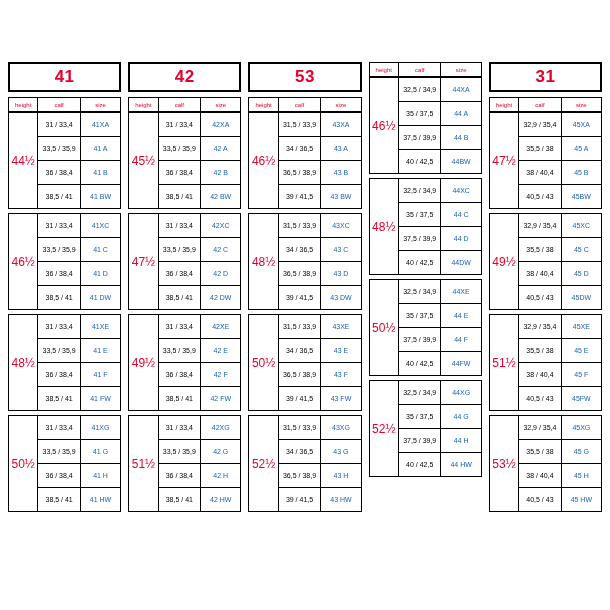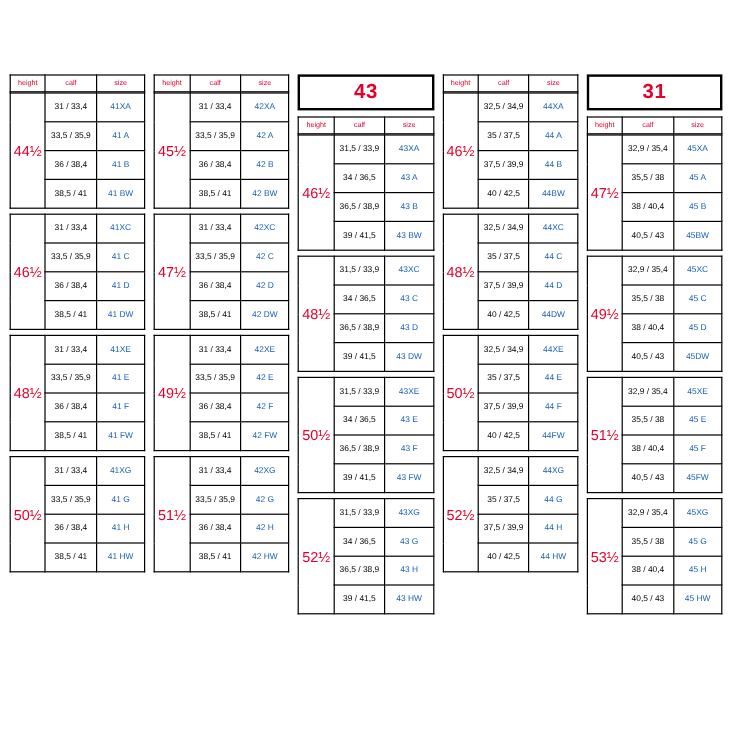--- a/index.html
+++ b/index.html
@@ -85,20 +85,23 @@
     height:23px;
   }
 </style>
 </head>
 <body>
 
 <div id="sheet">
   <div class="cols">
 
     <div class="col">
+      <div class="size-head">
+        <span>41</span>
+      </div>
       <table class="grid">
         <tbody>
             <tr class="hdr">
           <td class="h-height">height</td>
           <td class="h-calf">calf</td>
           <td class="h-size">size</td>
         </tr>
       </tbody>
         </table>
 
@@ -186,20 +189,242 @@
             <td class="calf">33,5 / 35,9</td>
             <td class="code">41 G</td>
           </tr>
           <tr>
             <td class="calf">36 / 38,4</td>
             <td class="code">41 H</td>
           </tr>
           <tr>
             <td class="calf">38,5 / 41</td>
             <td class="code">41 HW</td>
+          </tr>
+        </tbody>
+          </table>
+      </div>
+    </div>
+
+    <div class="col">
+      <div class="size-head">
+        <span>42</span>
+      </div>
+      <table class="grid">
+        <tbody>
+            <tr class="hdr">
+          <td class="h-height">height</td>
+          <td class="h-calf">calf</td>
+          <td class="h-size">size</td>
+        </tr>
+      </tbody>
+        </table>
+
+      <div class="blk">
+        <table class="grid">
+          <tbody>
+              <tr>
+            <td class="lab" rowspan="4">45½</td>
+            <td class="calf">31 / 33,4</td>
+            <td class="code">42XA</td>
+          </tr>
+          <tr>
+            <td class="calf">33,5 / 35,9</td>
+            <td class="code">42 A</td>
+          </tr>
+          <tr>
+            <td class="calf">36 / 38,4</td>
+            <td class="code">42 B</td>
+          </tr>
+          <tr>
+            <td class="calf">38,5 / 41</td>
+            <td class="code">42 BW</td>
+          </tr>
+        </tbody>
+          </table>
+      </div>
+
+      <div class="blk">
+        <table class="grid">
+          <tbody>
+              <tr>
+            <td class="lab" rowspan="4">47½</td>
+            <td class="calf">31 / 33,4</td>
+            <td class="code">42XC</td>
+          </tr>
+          <tr>
+            <td class="calf">33,5 / 35,9</td>
+            <td class="code">42 C</td>
+          </tr>
+          <tr>
+            <td class="calf">36 / 38,4</td>
+            <td class="code">42 D</td>
+          </tr>
+          <tr>
+            <td class="calf">38,5 / 41</td>
+            <td class="code">42 DW</td>
+          </tr>
+        </tbody>
+          </table>
+      </div>
+
+      <div class="blk">
+        <table class="grid">
+          <tbody>
+              <tr>
+            <td class="lab" rowspan="4">49½</td>
+            <td class="calf">31 / 33,4</td>
+            <td class="code">42XE</td>
+          </tr>
+          <tr>
+            <td class="calf">33,5 / 35,9</td>
+            <td class="code">42 E</td>
+          </tr>
+          <tr>
+            <td class="calf">36 / 38,4</td>
+            <td class="code">42 F</td>
+          </tr>
+          <tr>
+            <td class="calf">38,5 / 41</td>
+            <td class="code">42 FW</td>
+          </tr>
+        </tbody>
+          </table>
+      </div>
+
+      <div class="blk">
+        <table class="grid">
+          <tbody>
+              <tr>
+            <td class="lab" rowspan="4">51½</td>
+            <td class="calf">31 / 33,4</td>
+            <td class="code">42XG</td>
+          </tr>
+          <tr>
+            <td class="calf">33,5 / 35,9</td>
+            <td class="code">42 G</td>
+          </tr>
+          <tr>
+            <td class="calf">36 / 38,4</td>
+            <td class="code">42 H</td>
+          </tr>
+          <tr>
+            <td class="calf">38,5 / 41</td>
+            <td class="code">42 HW</td>
+          </tr>
+        </tbody>
+          </table>
+      </div>
+    </div>
+
+    <div class="col">
+      <div class="size-head">
+        <span>53</span>
+      </div>
+      <table class="grid">
+        <tbody>
+            <tr class="hdr">
+          <td class="h-height">height</td>
+          <td class="h-calf">calf</td>
+          <td class="h-size">size</td>
+        </tr>
+      </tbody>
+        </table>
+
+      <div class="blk">
+        <table class="grid">
+          <tbody>
+              <tr>
+            <td class="lab" rowspan="4">46½</td>
+            <td class="calf">31,5 / 33,9</td>
+            <td class="code">43XA</td>
+          </tr>
+          <tr>
+            <td class="calf">34 / 36,5</td>
+            <td class="code">43 A</td>
+          </tr>
+          <tr>
+            <td class="calf">36,5 / 38,9</td>
+            <td class="code">43 B</td>
+          </tr>
+          <tr>
+            <td class="calf">39 / 41,5</td>
+            <td class="code">43 BW</td>
+          </tr>
+        </tbody>
+          </table>
+      </div>
+
+      <div class="blk">
+        <table class="grid">
+          <tbody>
+              <tr>
+            <td class="lab" rowspan="4">48½</td>
+            <td class="calf">31,5 / 33,9</td>
+            <td class="code">43XC</td>
+          </tr>
+          <tr>
+            <td class="calf">34 / 36,5</td>
+            <td class="code">43 C</td>
+          </tr>
+          <tr>
+            <td class="calf">36,5 / 38,9</td>
+            <td class="code">43 D</td>
+          </tr>
+          <tr>
+            <td class="calf">39 / 41,5</td>
+            <td class="code">43 DW</td>
+          </tr>
+        </tbody>
+          </table>
+      </div>
+
+      <div class="blk">
+        <table class="grid">
+          <tbody>
+              <tr>
+            <td class="lab" rowspan="4">50½</td>
+            <td class="calf">31,5 / 33,9</td>
+            <td class="code">43XE</td>
+          </tr>
+          <tr>
+            <td class="calf">34 / 36,5</td>
+            <td class="code">43 E</td>
+          </tr>
+          <tr>
+            <td class="calf">36,5 / 38,9</td>
+            <td class="code">43 F</td>
+          </tr>
+          <tr>
+            <td class="calf">39 / 41,5</td>
+            <td class="code">43 FW</td>
+          </tr>
+        </tbody>
+          </table>
+      </div>
+
+      <div class="blk">
+        <table class="grid">
+          <tbody>
+              <tr>
+            <td class="lab" rowspan="4">52½</td>
+            <td class="calf">31,5 / 33,9</td>
+            <td class="code">43XG</td>
+          </tr>
+          <tr>
+            <td class="calf">34 / 36,5</td>
+            <td class="code">43 G</td>
+          </tr>
+          <tr>
+            <td class="calf">36,5 / 38,9</td>
+            <td class="code">43 H</td>
+          </tr>
+          <tr>
+            <td class="calf">39 / 41,5</td>
+            <td class="code">43 HW</td>
           </tr>
         </tbody>
           </table>
       </div>
     </div>
 
     <div class="col">
       <table class="grid">
         <tbody>
             <tr class="hdr">
@@ -207,350 +432,131 @@
           <td class="h-calf">calf</td>
           <td class="h-size">size</td>
         </tr>
       </tbody>
         </table>
 
       <div class="blk">
         <table class="grid">
           <tbody>
               <tr>
-            <td class="lab" rowspan="4">45½</td>
-            <td class="calf">31 / 33,4</td>
-            <td class="code">42XA</td>
-          </tr>
-          <tr>
-            <td class="calf">33,5 / 35,9</td>
-            <td class="code">42 A</td>
-          </tr>
-          <tr>
-            <td class="calf">36 / 38,4</td>
-            <td class="code">42 B</td>
-          </tr>
-          <tr>
-            <td class="calf">38,5 / 41</td>
-            <td class="code">42 BW</td>
-          </tr>
-        </tbody>
-          </table>
-      </div>
-
-      <div class="blk">
-        <table class="grid">
-          <tbody>
-              <tr>
-            <td class="lab" rowspan="4">47½</td>
-            <td class="calf">31 / 33,4</td>
-            <td class="code">42XC</td>
-          </tr>
-          <tr>
-            <td class="calf">33,5 / 35,9</td>
-            <td class="code">42 C</td>
-          </tr>
-          <tr>
-            <td class="calf">36 / 38,4</td>
-            <td class="code">42 D</td>
-          </tr>
-          <tr>
-            <td class="calf">38,5 / 41</td>
-            <td class="code">42 DW</td>
-          </tr>
-        </tbody>
-          </table>
-      </div>
-
-      <div class="blk">
-        <table class="grid">
-          <tbody>
-              <tr>
-            <td class="lab" rowspan="4">49½</td>
-            <td class="calf">31 / 33,4</td>
-            <td class="code">42XE</td>
-          </tr>
-          <tr>
-            <td class="calf">33,5 / 35,9</td>
-            <td class="code">42 E</td>
-          </tr>
-          <tr>
-            <td class="calf">36 / 38,4</td>
-            <td class="code">42 F</td>
-          </tr>
-          <tr>
-            <td class="calf">38,5 / 41</td>
-            <td class="code">42 FW</td>
-          </tr>
-        </tbody>
-          </table>
-      </div>
-
-      <div class="blk">
-        <table class="grid">
-          <tbody>
-              <tr>
-            <td class="lab" rowspan="4">51½</td>
-            <td class="calf">31 / 33,4</td>
-            <td class="code">42XG</td>
-          </tr>
-          <tr>
-            <td class="calf">33,5 / 35,9</td>
-            <td class="code">42 G</td>
-          </tr>
-          <tr>
-            <td class="calf">36 / 38,4</td>
-            <td class="code">42 H</td>
-          </tr>
-          <tr>
-            <td class="calf">38,5 / 41</td>
-            <td class="code">42 HW</td>
+            <td class="lab" rowspan="4">46½</td>
+            <td class="calf">32,5 / 34,9</td>
+            <td class="code">44XA</td>
+          </tr>
+          <tr>
+            <td class="calf">35 / 37,5</td>
+            <td class="code">44 A</td>
+          </tr>
+          <tr>
+            <td class="calf">37,5 / 39,9</td>
+            <td class="code">44 B</td>
+          </tr>
+          <tr>
+            <td class="calf">40 / 42,5</td>
+            <td class="code">44BW</td>
+          </tr>
+        </tbody>
+          </table>
+      </div>
+
+      <div class="blk">
+        <table class="grid">
+          <tbody>
+              <tr>
+            <td class="lab" rowspan="4">48½</td>
+            <td class="calf">32,5 / 34,9</td>
+            <td class="code">44XC</td>
+          </tr>
+          <tr>
+            <td class="calf">35 / 37,5</td>
+            <td class="code">44 C</td>
+          </tr>
+          <tr>
+            <td class="calf">37,5 / 39,9</td>
+            <td class="code">44 D</td>
+          </tr>
+          <tr>
+            <td class="calf">40 / 42,5</td>
+            <td class="code">44DW</td>
+          </tr>
+        </tbody>
+          </table>
+      </div>
+
+      <div class="blk">
+        <table class="grid">
+          <tbody>
+              <tr>
+            <td class="lab" rowspan="4">50½</td>
+            <td class="calf">32,5 / 34,9</td>
+            <td class="code">44XE</td>
+          </tr>
+          <tr>
+            <td class="calf">35 / 37,5</td>
+            <td class="code">44 E</td>
+          </tr>
+          <tr>
+            <td class="calf">37,5 / 39,9</td>
+            <td class="code">44 F</td>
+          </tr>
+          <tr>
+            <td class="calf">40 / 42,5</td>
+            <td class="code">44FW</td>
+          </tr>
+        </tbody>
+          </table>
+      </div>
+
+      <div class="blk">
+        <table class="grid">
+          <tbody>
+              <tr>
+            <td class="lab" rowspan="4">52½</td>
+            <td class="calf">32,5 / 34,9</td>
+            <td class="code">44XG</td>
+          </tr>
+          <tr>
+            <td class="calf">35 / 37,5</td>
+            <td class="code">44 G</td>
+          </tr>
+          <tr>
+            <td class="calf">37,5 / 39,9</td>
+            <td class="code">44 H</td>
+          </tr>
+          <tr>
+            <td class="calf">40 / 42,5</td>
+            <td class="code">44 HW</td>
           </tr>
         </tbody>
           </table>
       </div>
     </div>
 
     <div class="col">
       <div class="size-head">
-        <span>43</span>
+        <span>31</span>
       </div>
       <table class="grid">
         <tbody>
             <tr class="hdr">
           <td class="h-height">height</td>
           <td class="h-calf">calf</td>
           <td class="h-size">size</td>
         </tr>
       </tbody>
         </table>
 
       <div class="blk">
         <table class="grid">
           <tbody>
               <tr>
-            <td class="lab" rowspan="4">46½</td>
-            <td class="calf">31,5 / 33,9</td>
-            <td class="code">43XA</td>
-          </tr>
-          <tr>
-            <td class="calf">34 / 36,5</td>
-            <td class="code">43 A</td>
-          </tr>
-          <tr>
-            <td class="calf">36,5 / 38,9</td>
-            <td class="code">43 B</td>
-          </tr>
-          <tr>
-            <td class="calf">39 / 41,5</td>
-            <td class="code">43 BW</td>
-          </tr>
-        </tbody>
-          </table>
-      </div>
-
-      <div class="blk">
-        <table class="grid">
-          <tbody>
-              <tr>
-            <td class="lab" rowspan="4">48½</td>
-            <td class="calf">31,5 / 33,9</td>
-            <td class="code">43XC</td>
-          </tr>
-          <tr>
-            <td class="calf">34 / 36,5</td>
-            <td class="code">43 C</td>
-          </tr>
-          <tr>
-            <td class="calf">36,5 / 38,9</td>
-            <td class="code">43 D</td>
-          </tr>
-          <tr>
-            <td class="calf">39 / 41,5</td>
-            <td class="code">43 DW</td>
-          </tr>
-        </tbody>
-          </table>
-      </div>
-
-      <div class="blk">
-        <table class="grid">
-          <tbody>
-              <tr>
-            <td class="lab" rowspan="4">50½</td>
-            <td class="calf">31,5 / 33,9</td>
-            <td class="code">43XE</td>
-          </tr>
-          <tr>
-            <td class="calf">34 / 36,5</td>
-            <td class="code">43 E</td>
-          </tr>
-          <tr>
-            <td class="calf">36,5 / 38,9</td>
-            <td class="code">43 F</td>
-          </tr>
-          <tr>
-            <td class="calf">39 / 41,5</td>
-            <td class="code">43 FW</td>
-          </tr>
-        </tbody>
-          </table>
-      </div>
-
-      <div class="blk">
-        <table class="grid">
-          <tbody>
-              <tr>
-            <td class="lab" rowspan="4">52½</td>
-            <td class="calf">31,5 / 33,9</td>
-            <td class="code">43XG</td>
-          </tr>
-          <tr>
-            <td class="calf">34 / 36,5</td>
-            <td class="code">43 G</td>
-          </tr>
-          <tr>
-            <td class="calf">36,5 / 38,9</td>
-            <td class="code">43 H</td>
-          </tr>
-          <tr>
-            <td class="calf">39 / 41,5</td>
-            <td class="code">43 HW</td>
-          </tr>
-        </tbody>
-          </table>
-      </div>
-    </div>
-
-    <div class="col">
-      <table class="grid">
-        <tbody>
-            <tr class="hdr">
-          <td class="h-height">height</td>
-          <td class="h-calf">calf</td>
-          <td class="h-size">size</td>
-        </tr>
-      </tbody>
-        </table>
-
-      <div class="blk">
-        <table class="grid">
-          <tbody>
-              <tr>
-            <td class="lab" rowspan="4">46½</td>
-            <td class="calf">32,5 / 34,9</td>
-            <td class="code">44XA</td>
-          </tr>
-          <tr>
-            <td class="calf">35 / 37,5</td>
-            <td class="code">44 A</td>
-          </tr>
-          <tr>
-            <td class="calf">37,5 / 39,9</td>
-            <td class="code">44 B</td>
-          </tr>
-          <tr>
-            <td class="calf">40 / 42,5</td>
-            <td class="code">44BW</td>
-          </tr>
-        </tbody>
-          </table>
-      </div>
-
-      <div class="blk">
-        <table class="grid">
-          <tbody>
-              <tr>
-            <td class="lab" rowspan="4">48½</td>
-            <td class="calf">32,5 / 34,9</td>
-            <td class="code">44XC</td>
-          </tr>
-          <tr>
-            <td class="calf">35 / 37,5</td>
-            <td class="code">44 C</td>
-          </tr>
-          <tr>
-            <td class="calf">37,5 / 39,9</td>
-            <td class="code">44 D</td>
-          </tr>
-          <tr>
-            <td class="calf">40 / 42,5</td>
-            <td class="code">44DW</td>
-          </tr>
-        </tbody>
-          </table>
-      </div>
-
-      <div class="blk">
-        <table class="grid">
-          <tbody>
-              <tr>
-            <td class="lab" rowspan="4">50½</td>
-            <td class="calf">32,5 / 34,9</td>
-            <td class="code">44XE</td>
-          </tr>
-          <tr>
-            <td class="calf">35 / 37,5</td>
-            <td class="code">44 E</td>
-          </tr>
-          <tr>
-            <td class="calf">37,5 / 39,9</td>
-            <td class="code">44 F</td>
-          </tr>
-          <tr>
-            <td class="calf">40 / 42,5</td>
-            <td class="code">44FW</td>
-          </tr>
-        </tbody>
-          </table>
-      </div>
-
-      <div class="blk">
-        <table class="grid">
-          <tbody>
-              <tr>
-            <td class="lab" rowspan="4">52½</td>
-            <td class="calf">32,5 / 34,9</td>
-            <td class="code">44XG</td>
-          </tr>
-          <tr>
-            <td class="calf">35 / 37,5</td>
-            <td class="code">44 G</td>
-          </tr>
-          <tr>
-            <td class="calf">37,5 / 39,9</td>
-            <td class="code">44 H</td>
-          </tr>
-          <tr>
-            <td class="calf">40 / 42,5</td>
-            <td class="code">44 HW</td>
-          </tr>
-        </tbody>
-          </table>
-      </div>
-    </div>
-
-    <div class="col">
-      <div class="size-head">
-        <span>31</span>
-      </div>
-      <table class="grid">
-        <tbody>
-            <tr class="hdr">
-          <td class="h-height">height</td>
-          <td class="h-calf">calf</td>
-          <td class="h-size">size</td>
-        </tr>
-      </tbody>
-        </table>
-
-      <div class="blk">
-        <table class="grid">
-          <tbody>
-              <tr>
             <td class="lab" rowspan="4">47½</td>
             <td class="calf">32,9 / 35,4</td>
             <td class="code">45XA</td>
           </tr>
           <tr>
             <td class="calf">35,5 / 38</td>
             <td class="code">45 A</td>
           </tr>
           <tr>
             <td class="calf">38 / 40,4</td>

